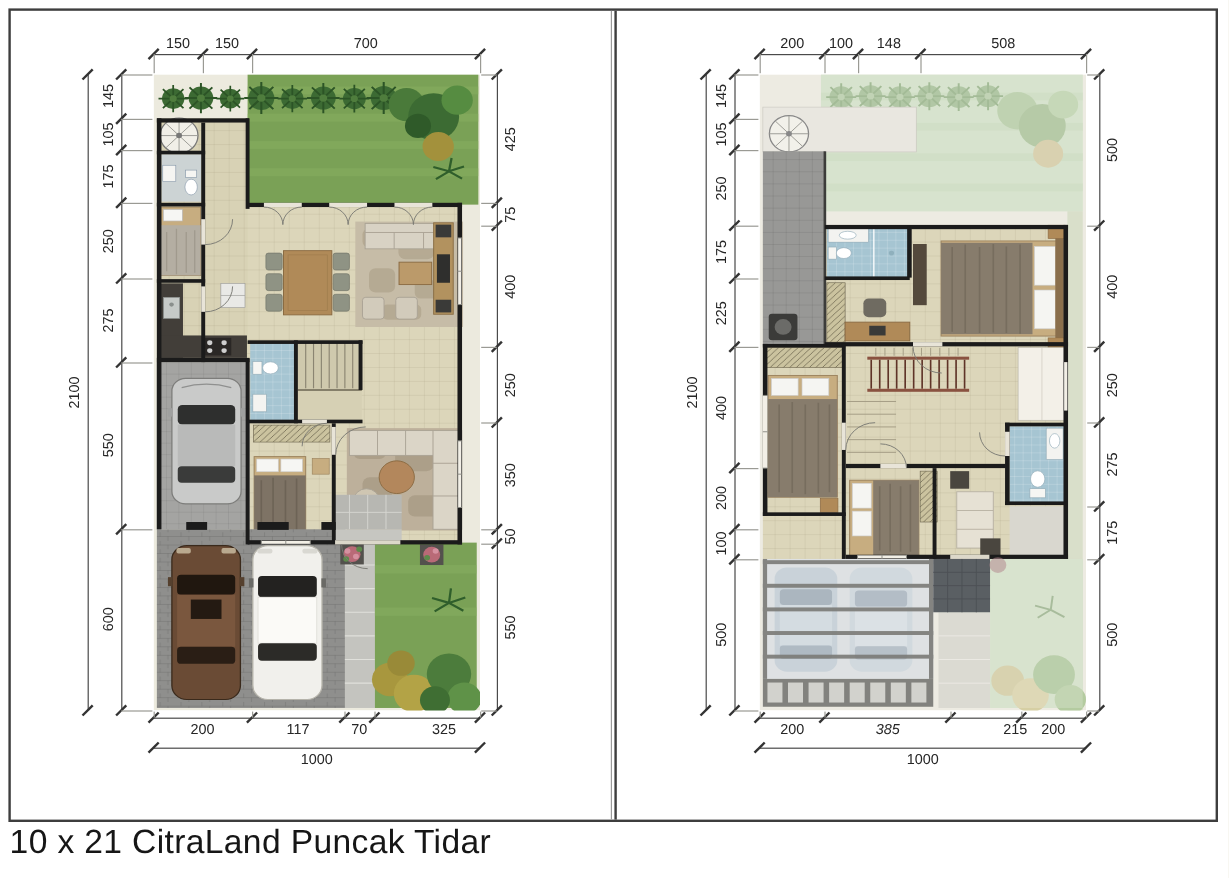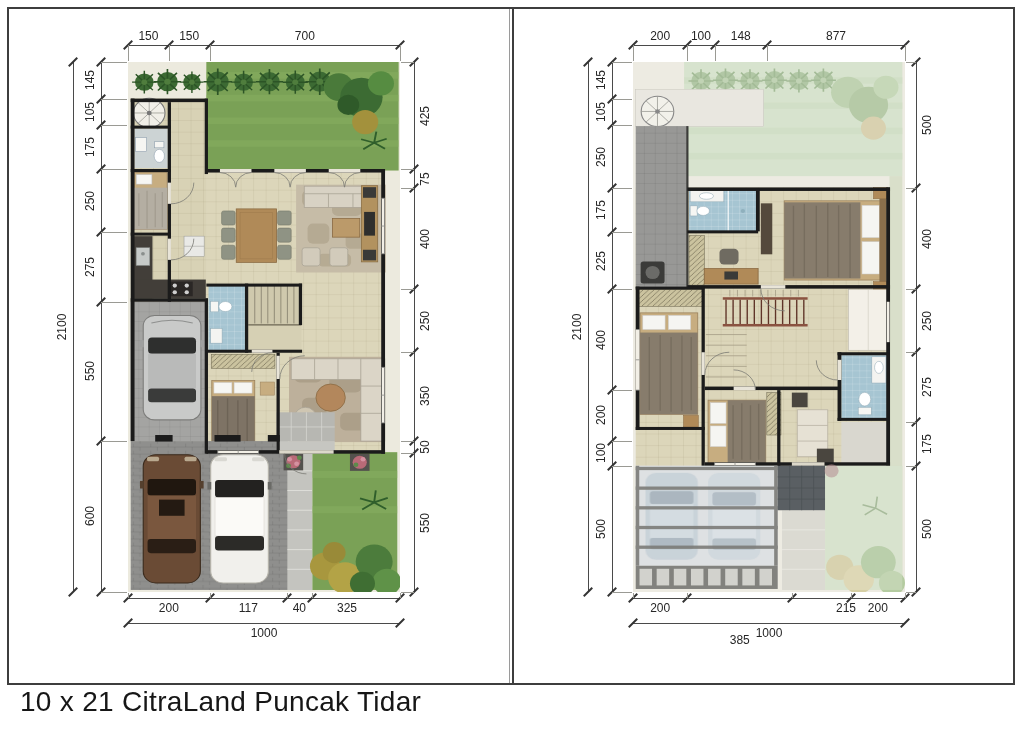--- a/index.html
+++ b/index.html
@@ -3,21 +3,21 @@
 <meta charset="utf-8">
 <style>
   html,body{margin:0;padding:0}
   body{width:1024px;height:732px;position:relative;background:#fff;
        font-family:"Liberation Sans",sans-serif;overflow:hidden}
   .frame{position:absolute;left:7px;top:7px;width:1008px;height:678px;
          border:2px solid #3e3e3e;box-sizing:border-box;background:#fff}
   .divider-light{position:absolute;left:509px;top:9px;width:1px;height:674px;background:#9a9a9a}
   .divider{position:absolute;left:512px;top:9px;width:2px;height:674px;background:#3e3e3e}
   .plan{position:absolute}
-  .title{position:absolute;left:20px;top:686px;font-size:28px;color:#161616;letter-spacing:.3px}
+  .title{position:absolute;left:8px;top:686px;font-size:28px;color:#161616;letter-spacing:.3px}
   #dims{position:absolute;left:0;top:0;width:1024px;height:732px;pointer-events:none}
   .dimline{position:absolute;background:#4a4a4a}
   .extl{position:absolute;background:#9a9a94}
   .tick{position:absolute;width:12px;height:2px;background:#333;
         transform:translate(-50%,-50%) rotate(-45deg)}
   .dimlab{position:absolute;font-size:12px;color:#262626;white-space:nowrap;
           transform:translate(-50%,-50%)}
   .dimlab.rot{transform:translate(-50%,-50%) rotate(-90deg)}
 </style>
 </head>
@@ -600,41 +600,41 @@
     <div class="tick" style="left: 209.6px; top: 598px;"></div>
     <div class="extl" style="left: 209.6px; top: 593px; width: 1px; height: 5px;"></div>
     <div class="tick" style="left: 287.12px; top: 598px;"></div>
     <div class="extl" style="left: 287.12px; top: 593px; width: 1px; height: 5px;"></div>
     <div class="tick" style="left: 311.6px; top: 598px;"></div>
     <div class="extl" style="left: 311.6px; top: 593px; width: 1px; height: 5px;"></div>
     <div class="tick" style="left: 400px; top: 598px;"></div>
     <div class="extl" style="left: 400px; top: 593px; width: 1px; height: 5px;"></div>
     <div class="dimlab" style="left: 168.8px; top: 608px;">200</div>
     <div class="dimlab" style="left: 248.36px; top: 608px;">117</div>
-    <div class="dimlab" style="left: 299.36px; top: 608px;">40</div>
-    <div class="dimlab" style="left: 347px; top: 608px;">325</div>
+    <div class="dimlab" style="left: 299.36px; top: 608px;">70</div>
+    <div class="dimlab" style="left: 370px; top: 608px;">325</div>
     <div class="dimline" style="left: 128px; top: 623px; width: 272px; height: 1px;"></div>
     <div class="tick" style="left: 128px; top: 623px;"></div>
     <div class="tick" style="left: 400px; top: 623px;"></div>
     <div class="dimlab" style="left: 264px; top: 633px;">1000</div>
     <div class="dimline" style="left: 633px; top: 45px; width: 272px; height: 1px;"></div>
     <div class="tick" style="left: 633px; top: 45px;"></div>
     <div class="extl" style="left: 633px; top: 45px; width: 1px; height: 16px;"></div>
     <div class="tick" style="left: 687.346px; top: 45px;"></div>
     <div class="extl" style="left: 687.346px; top: 45px; width: 1px; height: 16px;"></div>
     <div class="tick" style="left: 714.518px; top: 45px;"></div>
     <div class="extl" style="left: 714.518px; top: 45px; width: 1px; height: 16px;"></div>
     <div class="tick" style="left: 766.962px; top: 45px;"></div>
     <div class="extl" style="left: 766.962px; top: 45px; width: 1px; height: 16px;"></div>
     <div class="tick" style="left: 905px; top: 45px;"></div>
     <div class="extl" style="left: 905px; top: 45px; width: 1px; height: 16px;"></div>
     <div class="dimlab" style="left: 660.173px; top: 36px;">200</div>
     <div class="dimlab" style="left: 700.932px; top: 36px;">100</div>
     <div class="dimlab" style="left: 740.74px; top: 36px;">148</div>
-    <div class="dimlab" style="left: 835.981px; top: 36px;">877</div>
+    <div class="dimlab" style="left: 835.981px; top: 36px;">508</div>
     <div class="dimline" style="left: 612px; top: 62px; width: 1px; height: 530px;"></div>
     <div class="tick" style="left: 612px; top: 62px;"></div>
     <div class="extl" style="left: 612px; top: 62px; width: 20px; height: 1px;"></div>
     <div class="tick" style="left: 612px; top: 98.5952px;"></div>
     <div class="extl" style="left: 612px; top: 98.5952px; width: 20px; height: 1px;"></div>
     <div class="tick" style="left: 612px; top: 125.095px;"></div>
     <div class="extl" style="left: 612px; top: 125.095px; width: 20px; height: 1px;"></div>
     <div class="tick" style="left: 612px; top: 188.19px;"></div>
     <div class="extl" style="left: 612px; top: 188.19px; width: 20px; height: 1px;"></div>
     <div class="tick" style="left: 612px; top: 232.357px;"></div>
@@ -688,21 +688,21 @@
     <div class="extl" style="left: 633px; top: 593px; width: 1px; height: 5px;"></div>
     <div class="tick" style="left: 687.4px; top: 598px;"></div>
     <div class="extl" style="left: 687.4px; top: 593px; width: 1px; height: 5px;"></div>
     <div class="tick" style="left: 792.12px; top: 598px;"></div>
     <div class="extl" style="left: 792.12px; top: 593px; width: 1px; height: 5px;"></div>
     <div class="tick" style="left: 850.6px; top: 598px;"></div>
     <div class="extl" style="left: 850.6px; top: 593px; width: 1px; height: 5px;"></div>
     <div class="tick" style="left: 905px; top: 598px;"></div>
     <div class="extl" style="left: 905px; top: 593px; width: 1px; height: 5px;"></div>
     <div class="dimlab" style="left: 660.2px; top: 608px;">200</div>
-    <div class="dimlab" style="left: 739.76px; top: 640px;">385</div>
+    <div class="dimlab" style="left: 739.76px; top: 608px; font-style: italic;">385</div>
     <div class="dimlab" style="left: 846px; top: 608px;">215</div>
     <div class="dimlab" style="left: 877.8px; top: 608px;">200</div>
     <div class="dimline" style="left: 633px; top: 623px; width: 272px; height: 1px;"></div>
     <div class="tick" style="left: 633px; top: 623px;"></div>
     <div class="tick" style="left: 905px; top: 623px;"></div>
     <div class="dimlab" style="left: 769px; top: 633px;">1000</div>
   </div>
 
 <div class="title">10 x 21 CitraLand Puncak Tidar</div>
 

